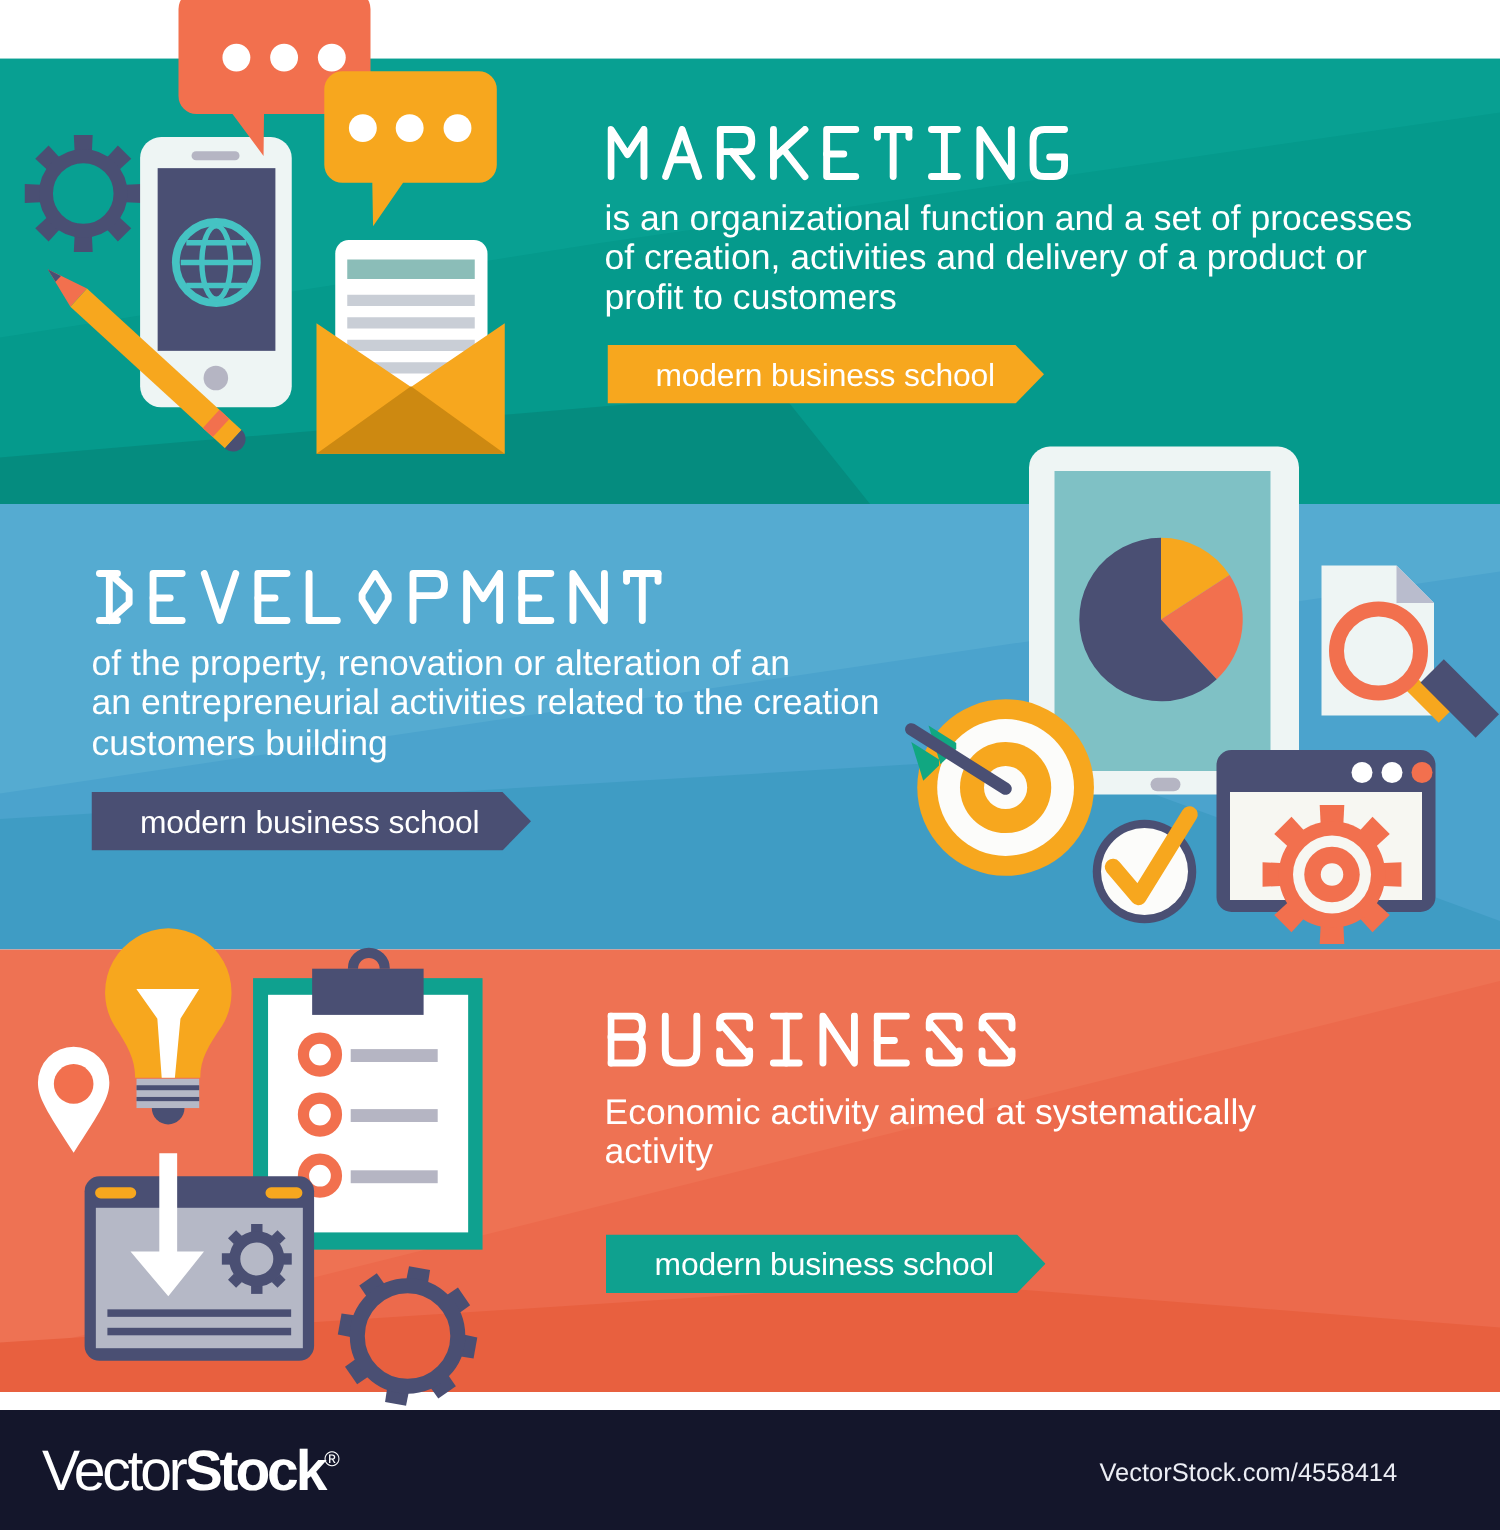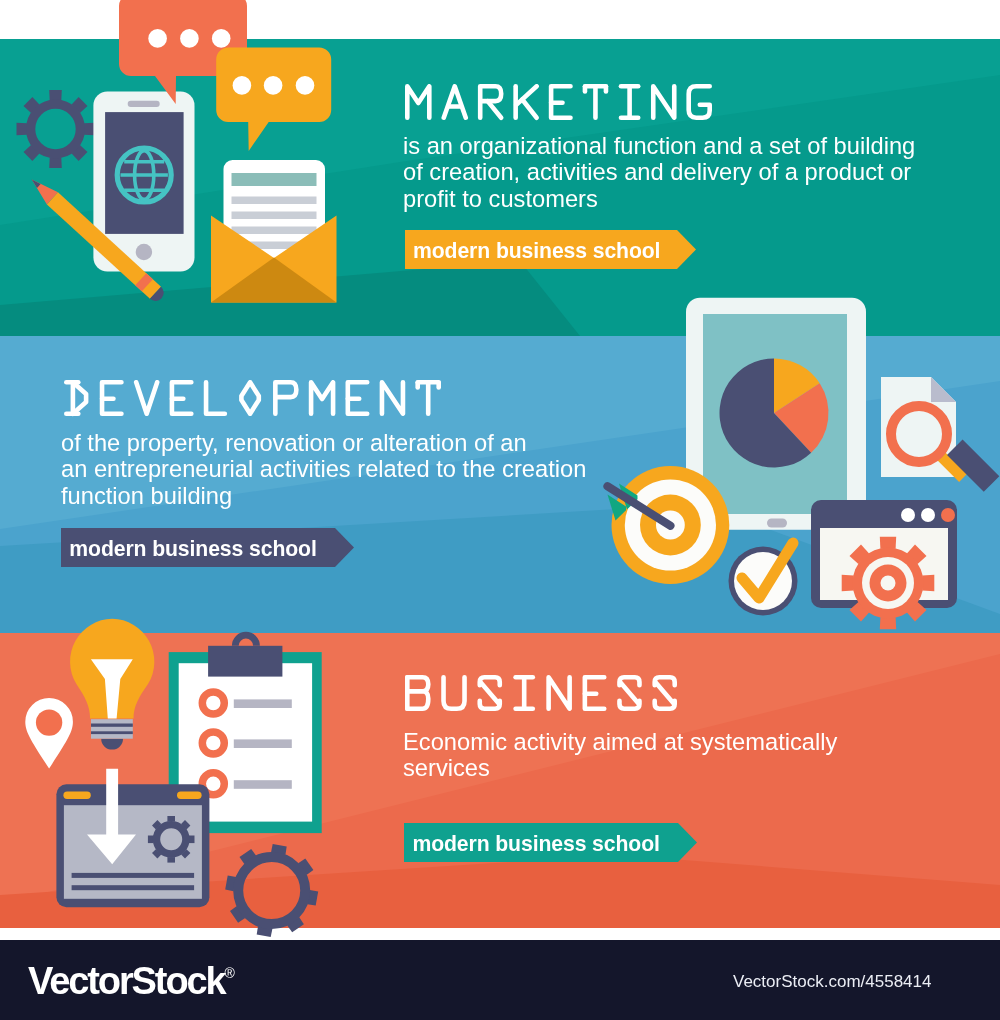--- a/index.html
+++ b/index.html
@@ -5,28 +5,28 @@
 
 html,body{margin:0;padding:0;background:#ffffff;}
 body{width:1000px;height:1020px;overflow:hidden;
      font-family:"Liberation Sans",sans-serif;-webkit-font-smoothing:antialiased;}
 .page{position:relative;width:1000px;height:1020px;background:#ffffff;}
 svg.art{position:absolute;left:0;top:0;display:block;}
 .title{position:absolute;}
 .desc{position:absolute;color:#ffffff;font-family:"Liberation Sans",sans-serif;
       font-size:23.7px;line-height:26.25px;white-space:nowrap;}
 .tag{position:absolute;height:39px;display:flex;align-items:center;}
-.tag .lbl{position:relative;z-index:2;color:#ffffff;font-size:21.2px;font-weight:700;top:1.5px;
-          font-family:"Liberation Sans",sans-serif;white-space:nowrap;padding-left:8px;
+.tag .lbl{position:relative;z-index:2;color:#ffffff;font-size:21.2px;font-weight:400;top:1.5px;
+          font-family:"Liberation Sans",sans-serif;white-space:nowrap;padding-left:32px;
           letter-spacing:-0.1px;}
 .tag svg{position:absolute;left:0;top:0;}
 .footer{position:absolute;left:0;top:940px;width:1000px;height:80px;background:#14162b;}
 .fbrand{position:absolute;left:28px;top:960px;color:#ffffff;white-space:nowrap;
         font-family:"Liberation Sans",sans-serif;font-size:38px;letter-spacing:-2.1px;}
-.fbrand .lt{font-weight:700;}
+.fbrand .lt{font-weight:400;}
 .fbrand .bd{font-weight:700;margin-top:48px;}
 .fbrand .reg{font-size:14px;vertical-align:16px;font-weight:400;letter-spacing:0;}
 .furl{position:absolute;left:733px;top:972px;color:#eceef5;white-space:nowrap;
       font-family:"Liberation Sans",sans-serif;font-size:17px;}
 
 </style>
 </head>
 <body>
 
 <div class="page">
@@ -303,32 +303,32 @@
         <path d="M2.3 18.7 L13.7 18.7" transform="translate(177.55,0)"></path>
         <path d="M22.3 10.3 L22.3 6.9 Q22.3 2.3 17.7 2.3 L6.9 2.3 Q2.3 2.3 2.3 6.9 L2.3 10.3" transform="translate(212.17,0)"></path>
         <path d="M3.1 7.3 L21.5 28.7" transform="translate(212.17,0)"></path>
         <path d="M2.3 25.7 L2.3 29.1 Q2.3 33.7 6.9 33.7 L17.7 33.7 Q22.3 33.7 22.3 29.1 L22.3 25.7" transform="translate(212.17,0)"></path>
         <path d="M22.3 10.3 L22.3 6.9 Q22.3 2.3 17.7 2.3 L6.9 2.3 Q2.3 2.3 2.3 6.9 L2.3 10.3" transform="translate(247.4,0)"></path>
         <path d="M3.1 7.3 L21.5 28.7" transform="translate(247.4,0)"></path>
         <path d="M2.3 25.7 L2.3 29.1 Q2.3 33.7 6.9 33.7 L17.7 33.7 Q22.3 33.7 22.3 29.1 L22.3 25.7" transform="translate(247.4,0)"></path>
       </g>
     </svg>
 <div class="desc" style="left:403px;top:133px">
-      <div>is an organizational function and a set of building</div>
+      <div>is an organizational function and a set of processes</div>
       <div>of creation, activities and delivery of a product or</div>
       <div>profit to customers</div>
     </div>
 <div class="desc" style="left:61px;top:430px">
       <div>of the property, renovation or alteration of an</div>
       <div>an entrepreneurial activities related to the creation</div>
-      <div>function building</div>
+      <div>customers building</div>
     </div>
 <div class="desc" style="left:403px;top:729px">
       <div>Economic activity aimed at systematically</div>
-      <div>services</div>
+      <div>activity</div>
     </div>
 <div class="tag" style="left:405px;top:229.5px;width:291px">
       <svg width="291" height="39" viewBox="0 0 291 39">
         <polygon points="0,0 272,0 291,19.5 272,39 0,39" fill="#f7a71e"></polygon>
       </svg>
       <span class="lbl">modern business school</span>
     </div>
 <div class="tag" style="left:61.3px;top:527.9px;width:293px">
       <svg width="293" height="39" viewBox="0 0 293 39">
         <polygon points="0,0 274,0 293,19.5 274,39 0,39" fill="#4a4f73"></polygon>

